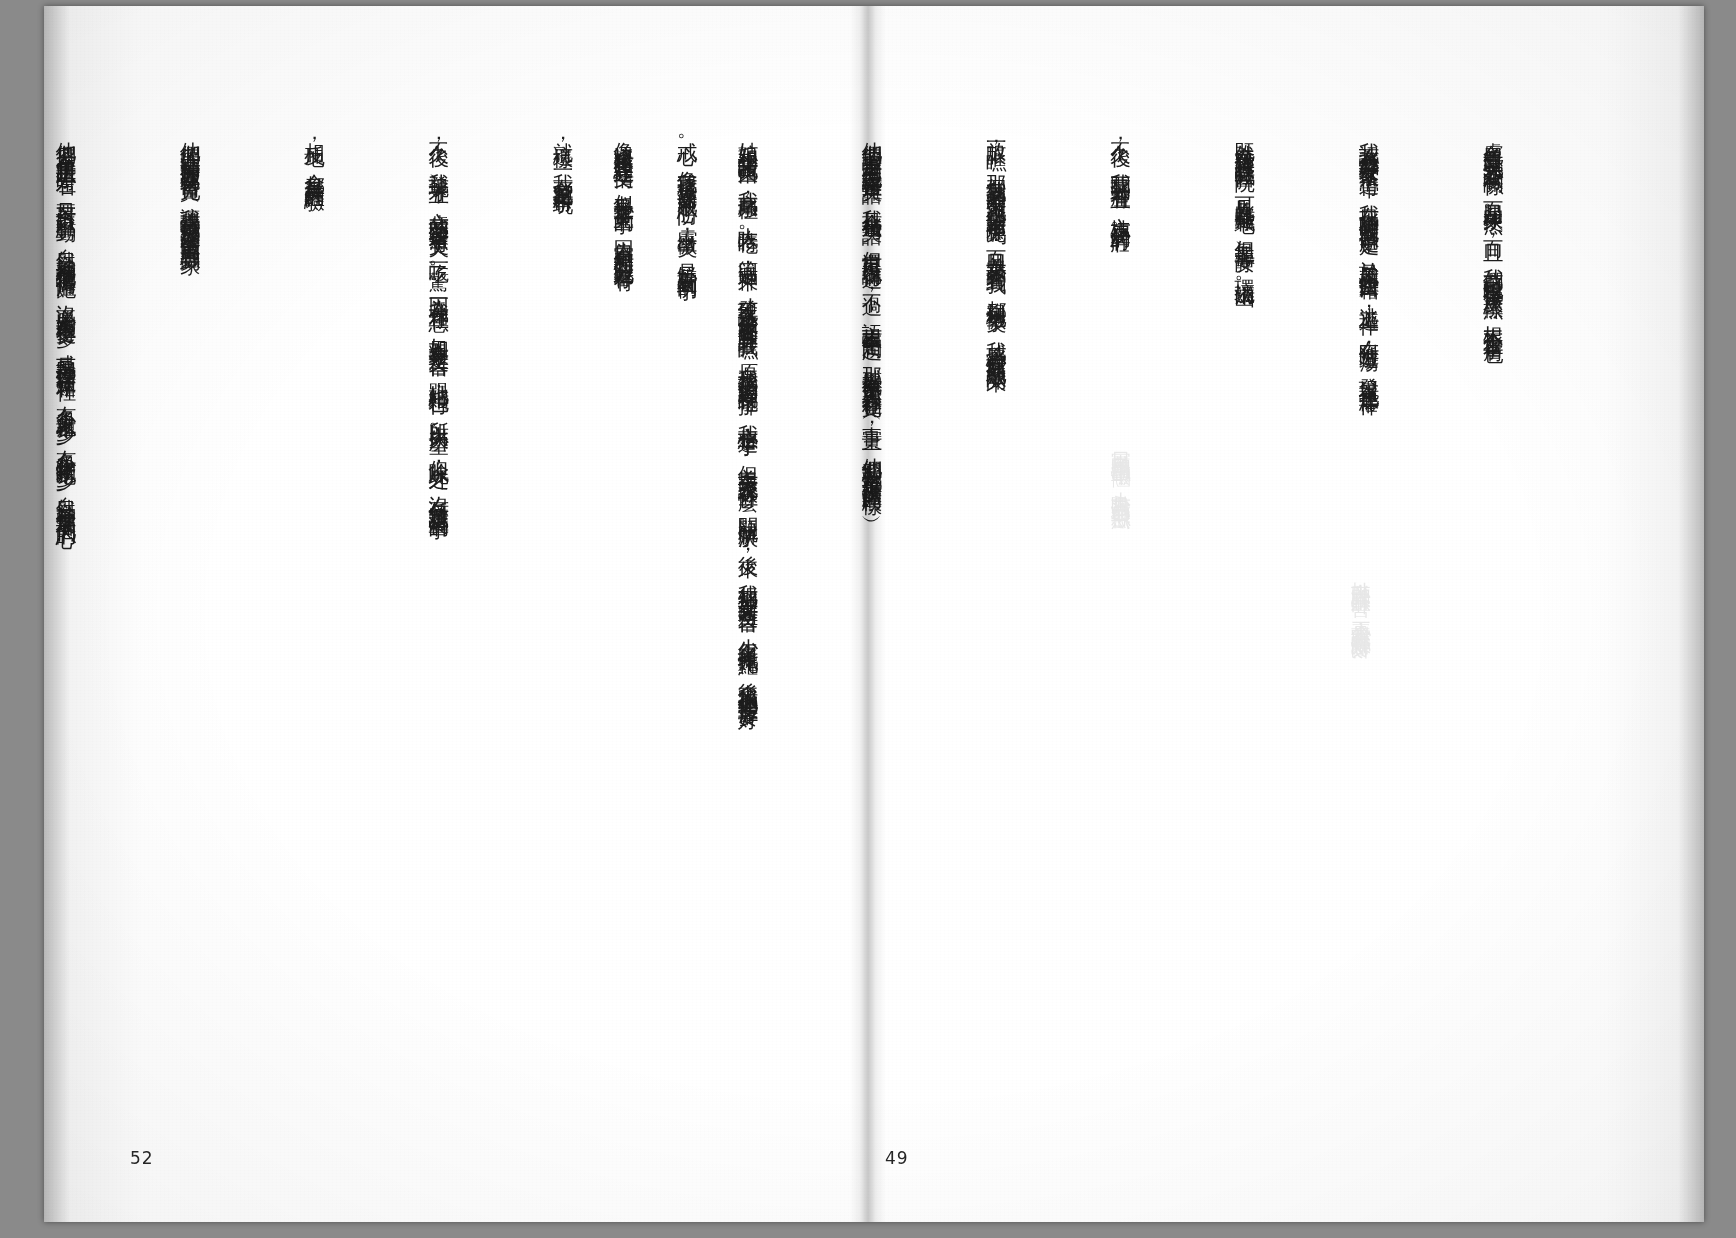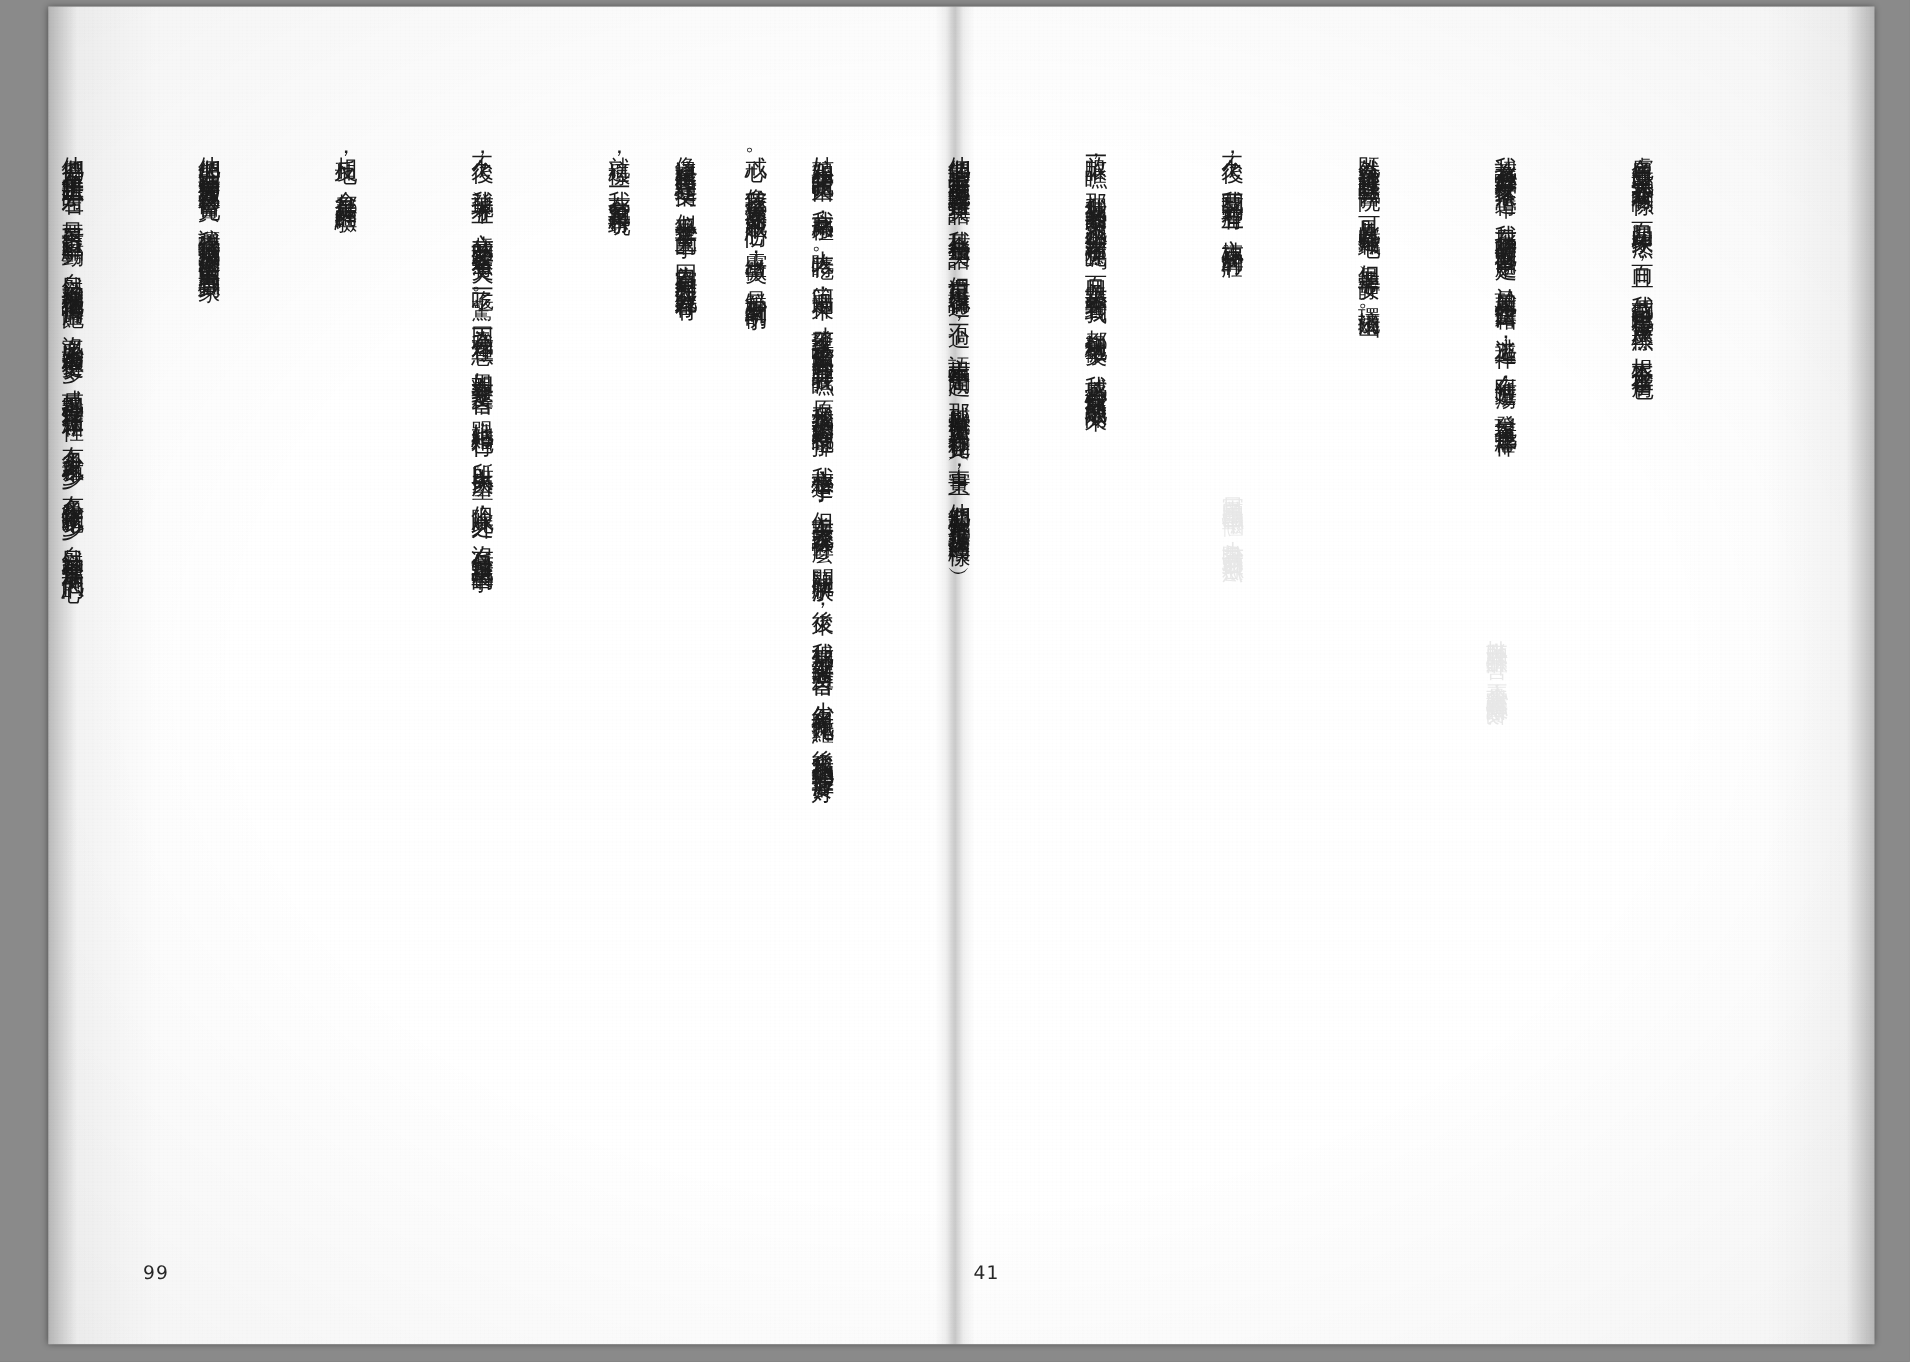--- a/index.html
+++ b/index.html
@@ -175,15 +175,15 @@
       </div>
     </div>
 
     <div class="gutter"></div>
     <div class="edge-shadow-left"></div>
     <div class="edge-shadow-right"></div>
     <div class="paper-tint"></div>
     <div class="grain"></div>
   </div>
 
-  <div class="folio folio-left">99</div>
-  <div class="folio folio-right">41</div>
+  <div class="folio folio-left">52</div>
+  <div class="folio folio-right">49</div>
 </div>
 
 </body></html>

